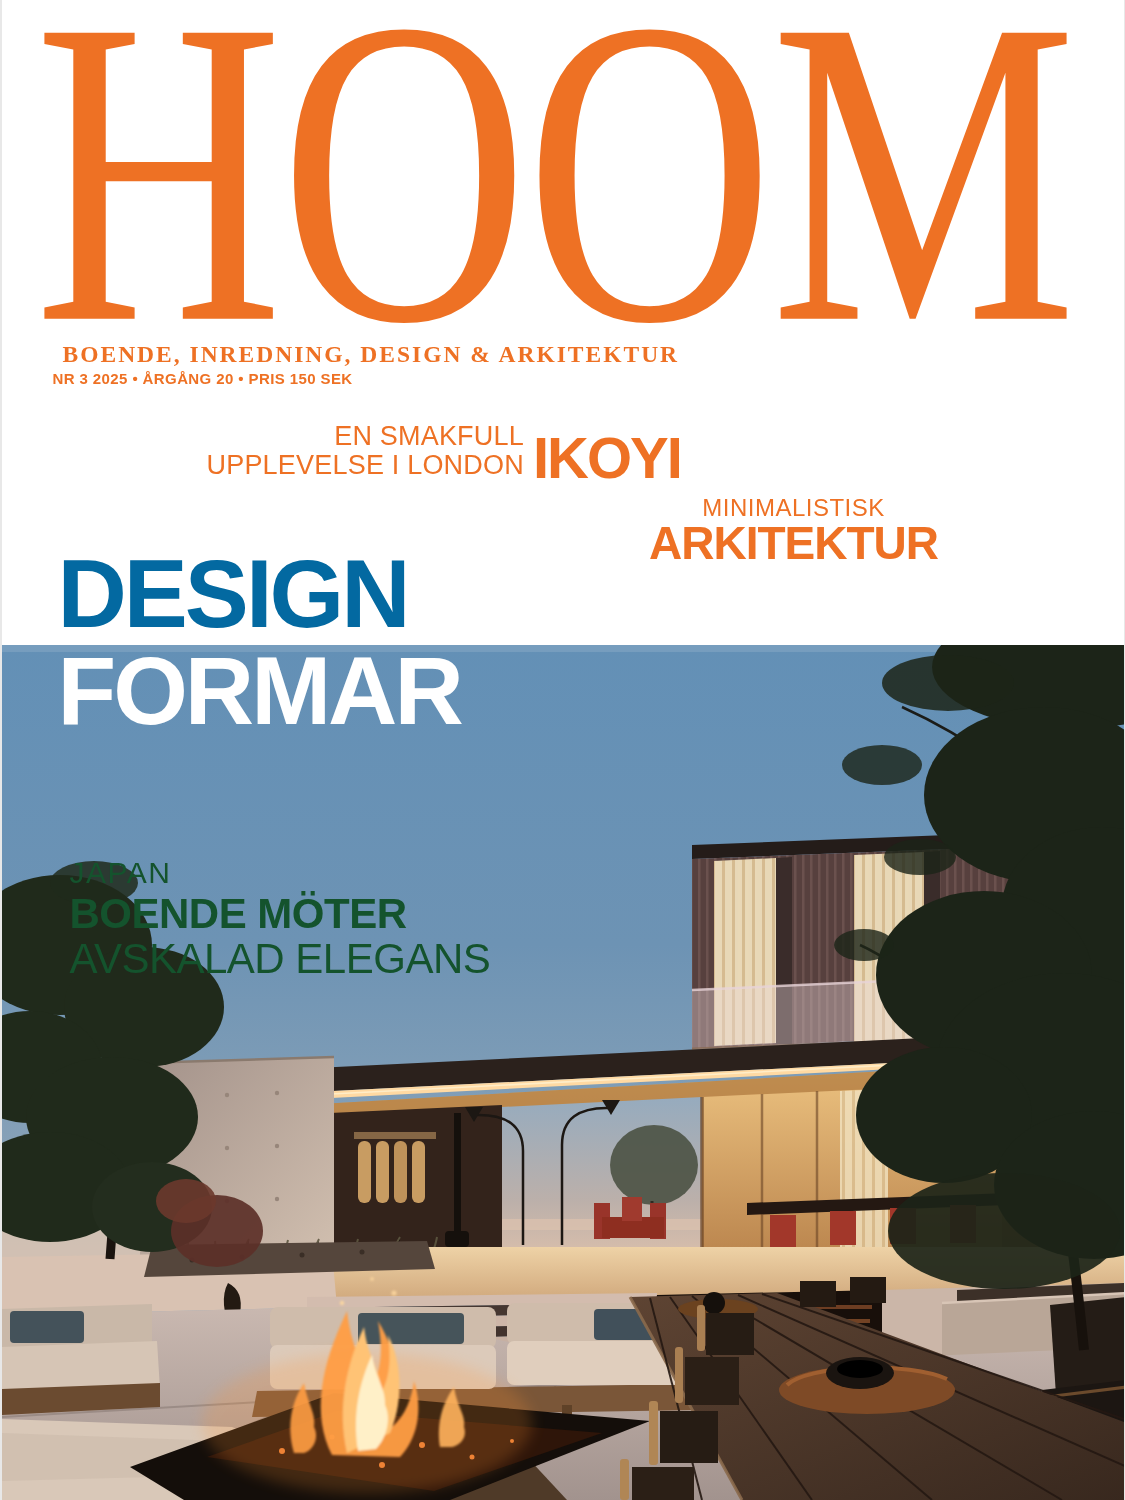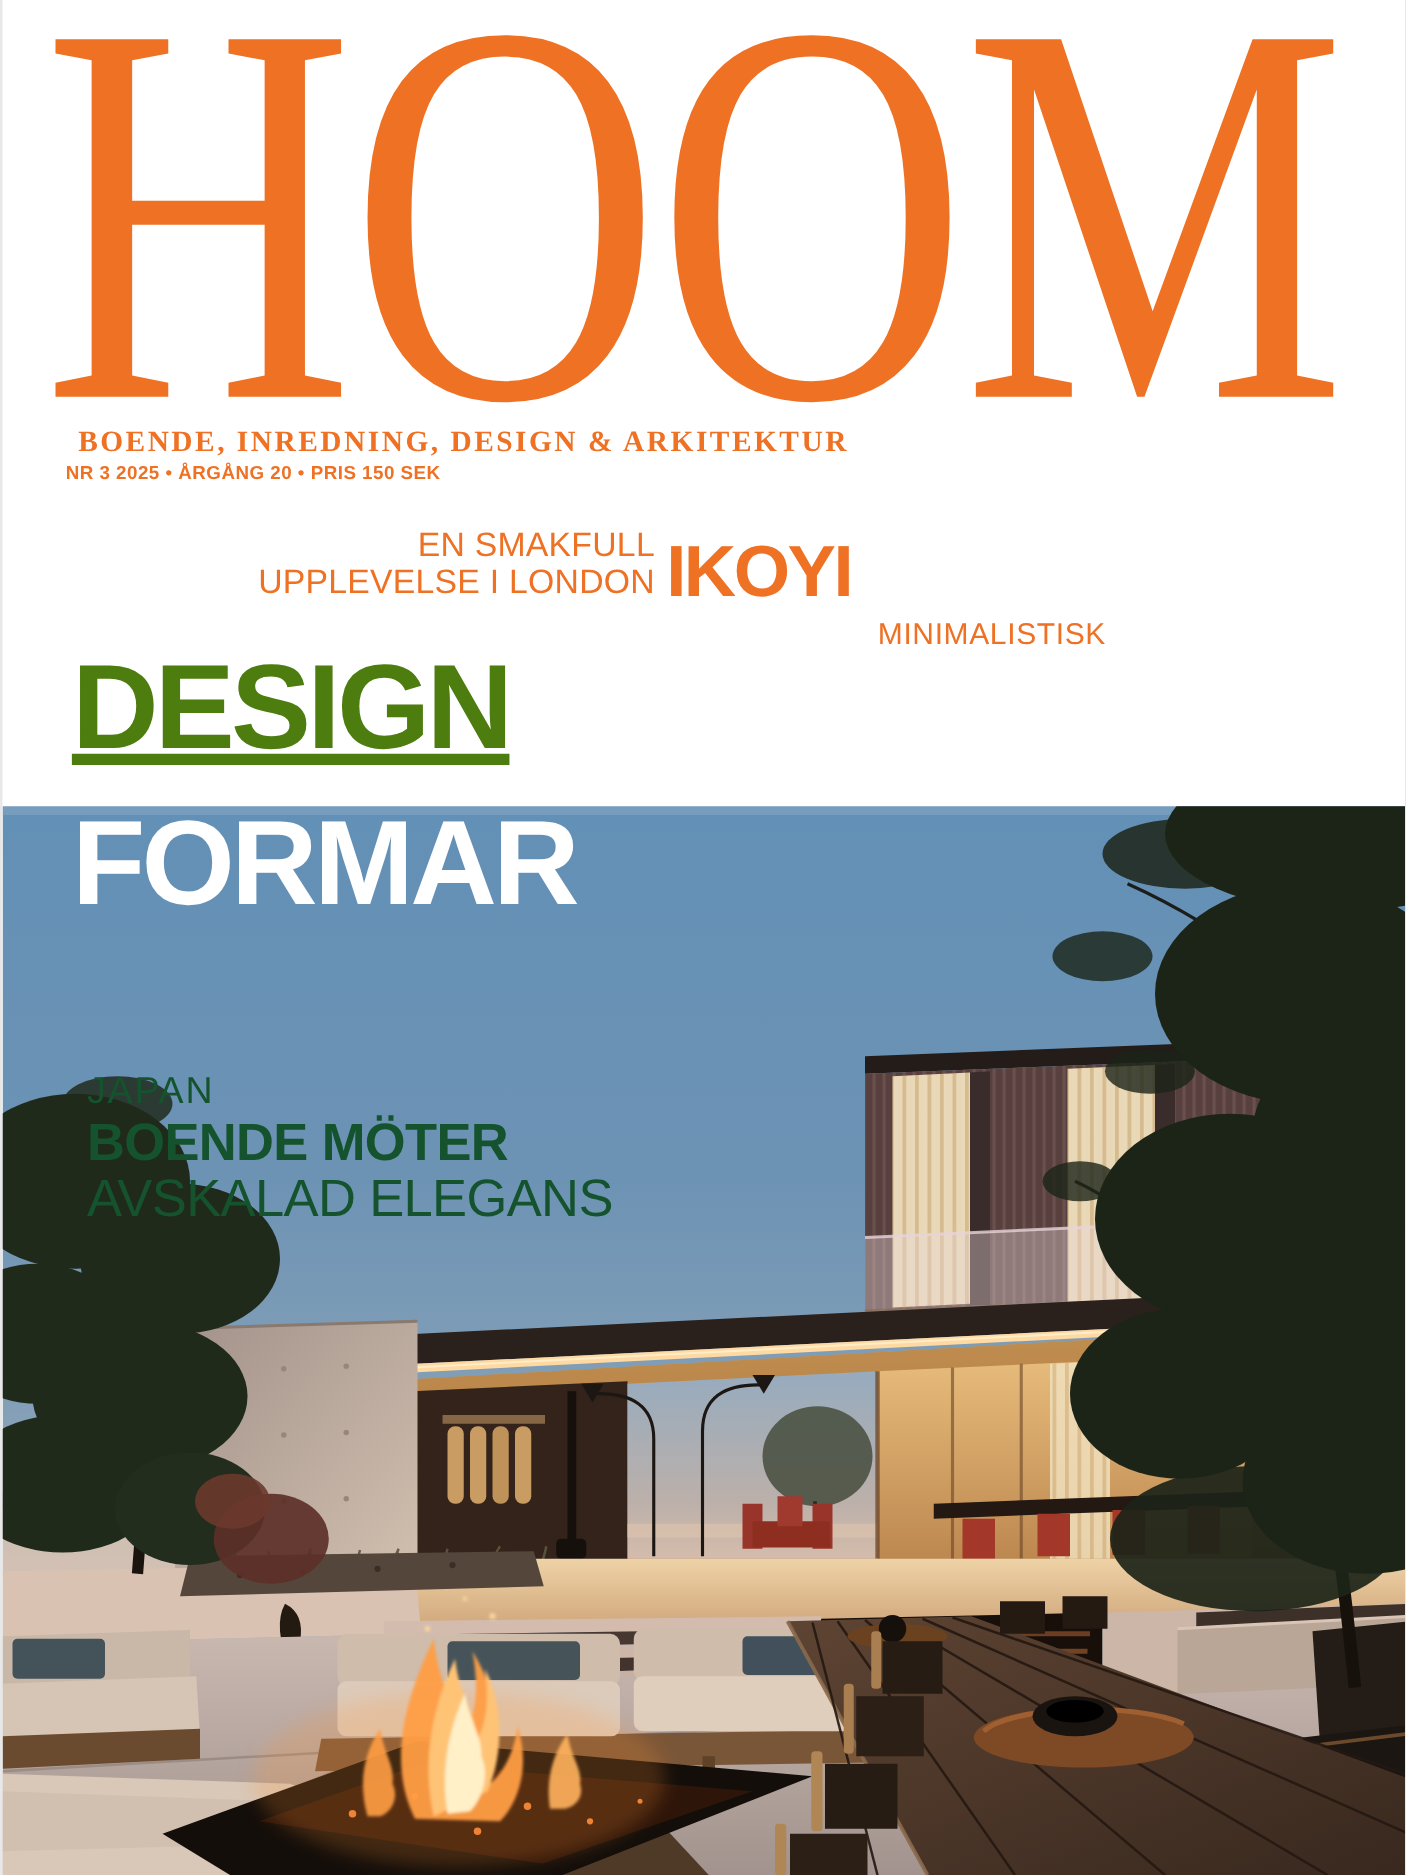--- a/index.html
+++ b/index.html
@@ -42,21 +42,21 @@
 
   
   .feature-arch{
     position:absolute;left:645px;top:496px;width:294px;text-align:center;color:#EE7124;
   }
   .feature-arch .kicker{font-size:24px;font-weight:400;letter-spacing:.5px;line-height:1;}
   .feature-arch .title{font-size:46px;font-weight:700;letter-spacing:-1px;line-height:1.02;}
 
   
   .hl{position:absolute;left:56px;font-weight:700;font-size:96px;letter-spacing:-3px;line-height:1;white-space:nowrap;}
-  .hl-design{top:518px;color:#4d7c0f;text-decoration:underline;}
+  .hl-design{top:546px;color:#0369a1;}
   .hl-formar{top:643px;color:#fff;}
   .hl-landskap{top:740px;color:#fff;}
 
   
   .feature-japan{position:absolute;left:68px;top:858px;color:#14532d;}
   .feature-japan .kicker{font-size:30px;font-weight:400;letter-spacing:1.5px;line-height:1;}
   .feature-japan .l1{font-size:42px;font-weight:700;letter-spacing:-.5px;line-height:1.08;margin-top:3px;}
   .feature-japan .l2{font-size:42px;font-weight:400;letter-spacing:-.5px;line-height:1.08;}
 
   .photo{position:absolute;left:0;top:645px;width:1125px;height:855px;}
@@ -74,20 +74,21 @@
   <div class="feature-london">
     <div class="kicker">
       <div>EN SMAKFULL</div>
       <div>UPPLEVELSE I LONDON</div>
     </div>
     <div class="title">IKOYI</div>
   </div>
 
   <div class="feature-arch">
     <div class="kicker">MINIMALISTISK</div>
+    <div class="title">ARKITEKTUR</div>
   </div>
 
   <div class="hl hl-design">DESIGN</div>
 
   <div class="photo">
   <svg width="1125" height="855" viewBox="0 0 1125 855" role="img" aria-label="Modern minimalist house terrace at dusk with sunken lounge, fire pit and long wooden dining table">
     <defs>
       <linearGradient id="skyG" x1="0" y1="0" x2="0" y2="1">
         <stop offset="0" stop-color="#6390b6"></stop>
             <stop offset="0.35" stop-color="#6d93b4"></stop>

